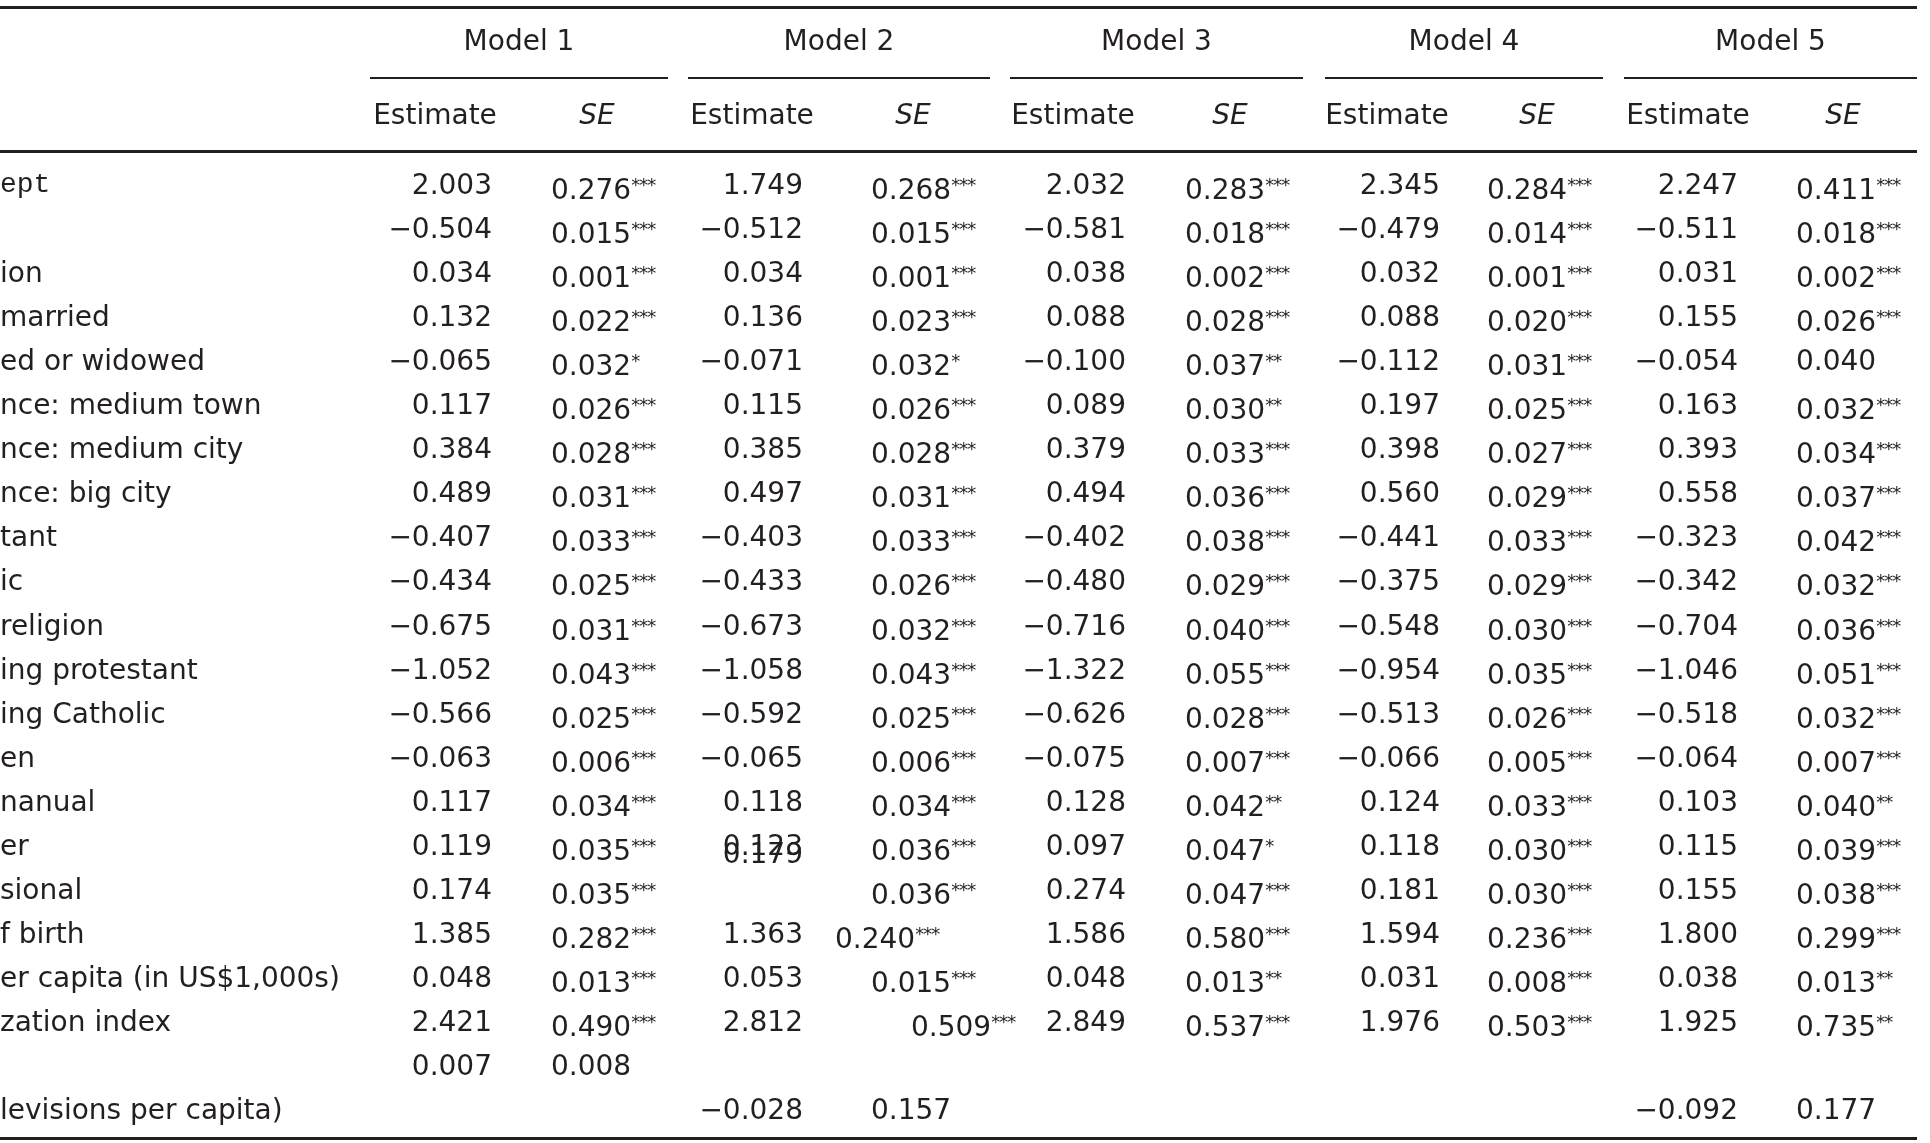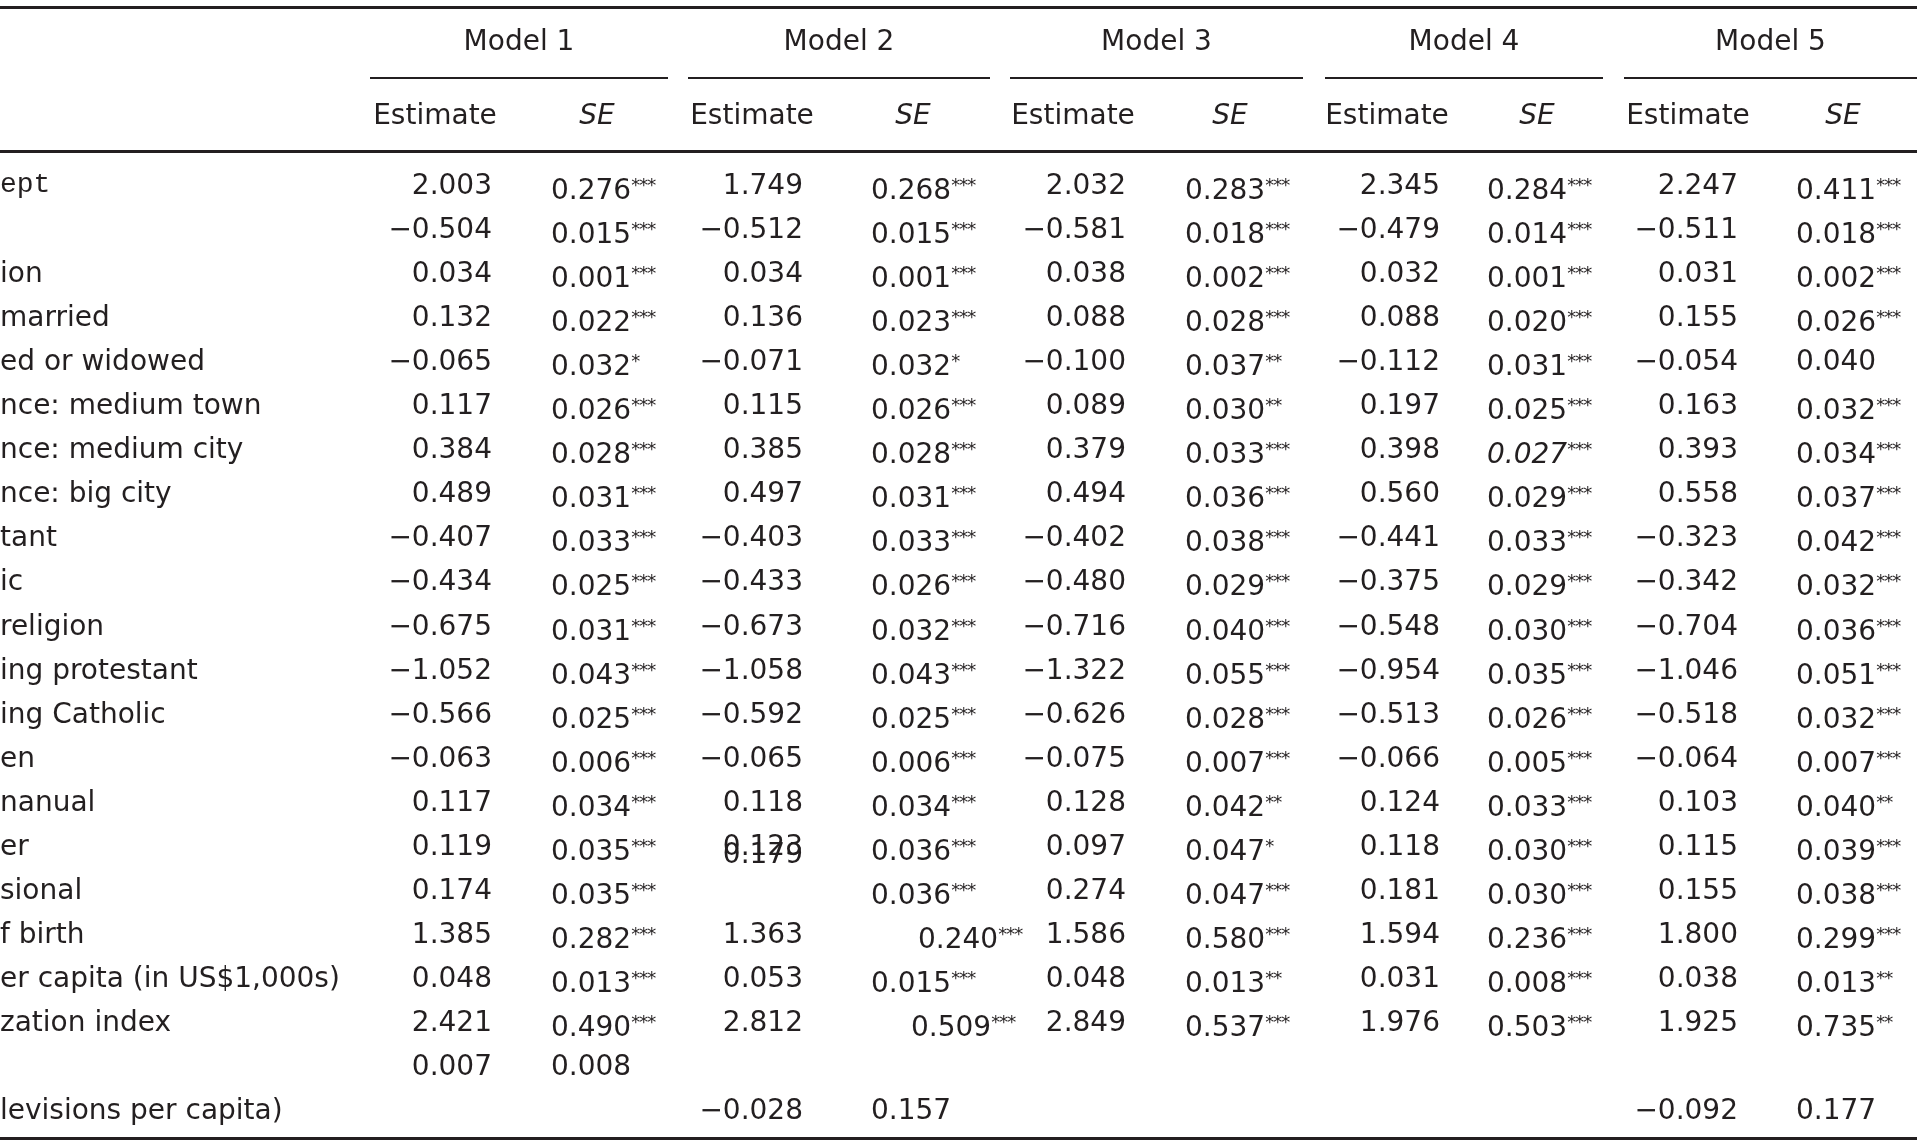--- a/index.html
+++ b/index.html
@@ -109,21 +109,21 @@
     <div class="cell est" style="left: 1598px; top: 385px; width: 140px;">0.163</div>
     <div class="cell se" style="left: 1796px; top: 385px;"><span>0.032</span><span class="stars">***</span></div>
     <div class="label" style="top: 429px;">nce: medium city</div>
     <div class="cell est" style="left: 352px; top: 429px; width: 140px;">0.384</div>
     <div class="cell se" style="left: 551px; top: 429px;"><span>0.028</span><span class="stars">***</span></div>
     <div class="cell est" style="left: 663px; top: 429px; width: 140px;">0.385</div>
     <div class="cell se" style="left: 871px; top: 429px;"><span>0.028</span><span class="stars">***</span></div>
     <div class="cell est" style="left: 986px; top: 429px; width: 140px;">0.379</div>
     <div class="cell se" style="left: 1185px; top: 429px;"><span>0.033</span><span class="stars">***</span></div>
     <div class="cell est" style="left: 1300px; top: 429px; width: 140px;">0.398</div>
-    <div class="cell se" style="left: 1487px; top: 429px; font-style: italic;"><span>0.027</span><span class="stars">***</span></div>
+    <div class="cell se" style="left: 1487px; top: 429px;"><span>0.027</span><span class="stars">***</span></div>
     <div class="cell est" style="left: 1598px; top: 429px; width: 140px;">0.393</div>
     <div class="cell se" style="left: 1796px; top: 429px;"><span>0.034</span><span class="stars">***</span></div>
     <div class="label" style="top: 473px;">nce: big city</div>
     <div class="cell est" style="left: 352px; top: 473px; width: 140px;">0.489</div>
     <div class="cell se" style="left: 551px; top: 473px;"><span>0.031</span><span class="stars">***</span></div>
     <div class="cell est" style="left: 663px; top: 473px; width: 140px;">0.497</div>
     <div class="cell se" style="left: 871px; top: 473px;"><span>0.031</span><span class="stars">***</span></div>
     <div class="cell est" style="left: 986px; top: 473px; width: 140px;">0.494</div>
     <div class="cell se" style="left: 1185px; top: 473px;"><span>0.036</span><span class="stars">***</span></div>
     <div class="cell est" style="left: 1300px; top: 473px; width: 140px;">0.560</div>
@@ -226,21 +226,21 @@
     <div class="cell est" style="left: 986px; top: 870px; width: 140px;">0.274</div>
     <div class="cell se" style="left: 1185px; top: 870px;"><span>0.047</span><span class="stars">***</span></div>
     <div class="cell est" style="left: 1300px; top: 870px; width: 140px;">0.181</div>
     <div class="cell se" style="left: 1487px; top: 870px;"><span>0.030</span><span class="stars">***</span></div>
     <div class="cell est" style="left: 1598px; top: 870px; width: 140px;">0.155</div>
     <div class="cell se" style="left: 1796px; top: 870px;"><span>0.038</span><span class="stars">***</span></div>
     <div class="label" style="top: 914px;">f birth</div>
     <div class="cell est" style="left: 352px; top: 914px; width: 140px;">1.385</div>
     <div class="cell se" style="left: 551px; top: 914px;"><span>0.282</span><span class="stars">***</span></div>
     <div class="cell est" style="left: 663px; top: 914px; width: 140px;">1.363</div>
-    <div class="cell se" style="left: 918px; top: 914px;"><span>0.240</span><span class="stars">***</span></div>
+    <div class="cell se" style="left: 835px; top: 914px;"><span>0.240</span><span class="stars">***</span></div>
     <div class="cell est" style="left: 986px; top: 914px; width: 140px;">1.586</div>
     <div class="cell se" style="left: 1185px; top: 914px;"><span>0.580</span><span class="stars">***</span></div>
     <div class="cell est" style="left: 1300px; top: 914px; width: 140px;">1.594</div>
     <div class="cell se" style="left: 1487px; top: 914px;"><span>0.236</span><span class="stars">***</span></div>
     <div class="cell est" style="left: 1598px; top: 914px; width: 140px;">1.800</div>
     <div class="cell se" style="left: 1796px; top: 914px;"><span>0.299</span><span class="stars">***</span></div>
     <div class="label" style="top: 958px;">er capita (in US$1,000s)</div>
     <div class="cell est" style="left: 352px; top: 958px; width: 140px;">0.048</div>
     <div class="cell se" style="left: 551px; top: 958px;"><span>0.013</span><span class="stars">***</span></div>
     <div class="cell est" style="left: 663px; top: 958px; width: 140px;">0.053</div>

